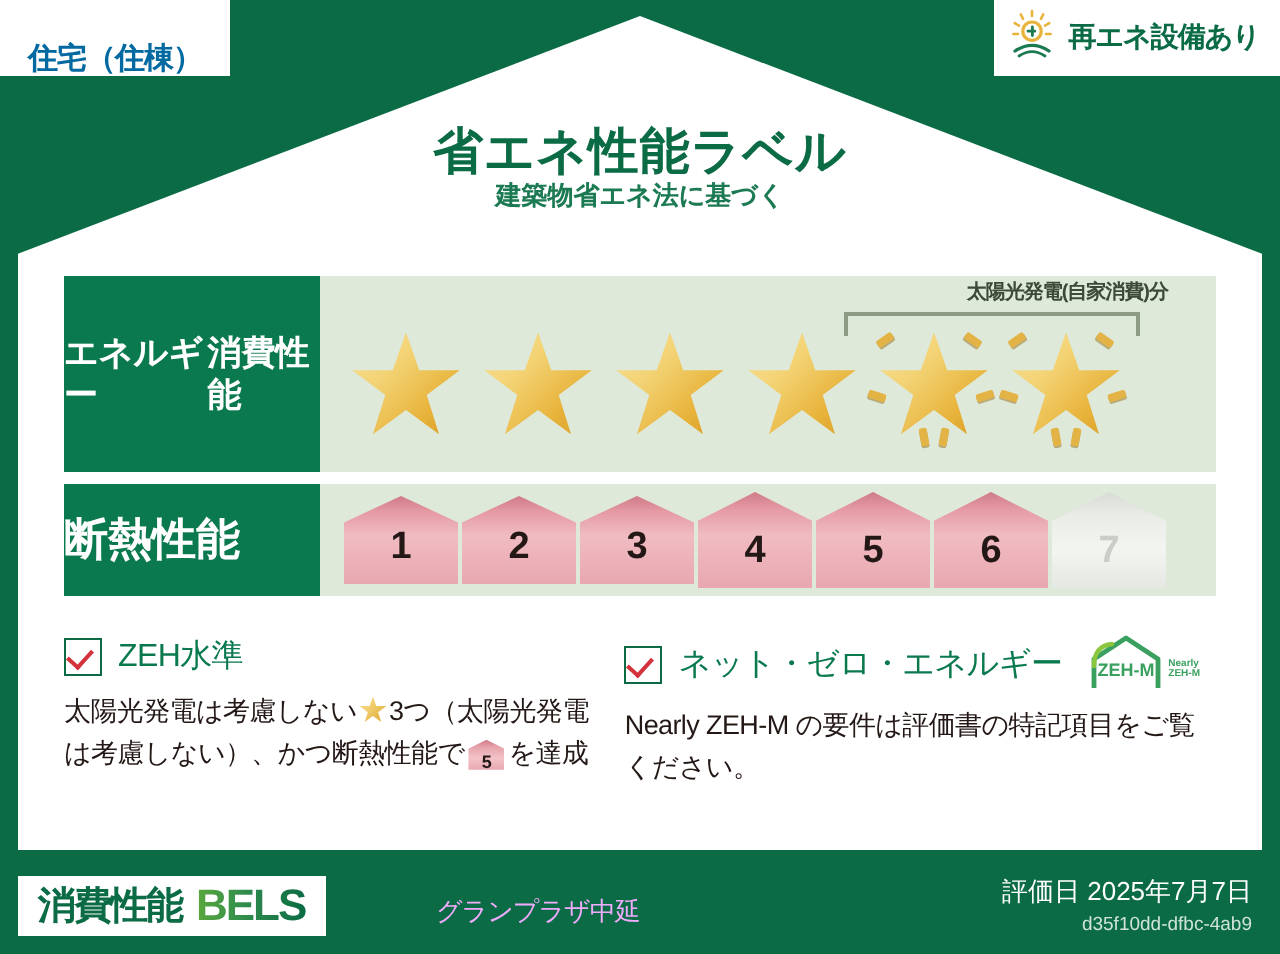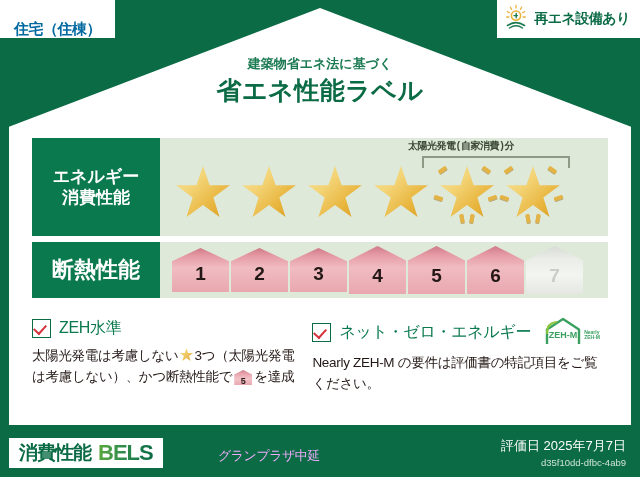--- a/index.html
+++ b/index.html
@@ -73,21 +73,21 @@
     position:absolute;
     display:flex;align-items:stretch;
     z-index:12;
   }
   #row-energy{left:32px;right:32px;top:138px;height:98px;}
   #row-insulation{left:32px;right:32px;top:242px;height:56px;}
 
   .row-label{
     background:#0a7a4e;
     color:#ffffff;
-    display:flex;flex-direction:column;align-items:center;justify-content:center;
+    display:flex;flex-direction:row;align-items:center;
     font-weight:bold;
     flex:0 0 128px;
     line-height:1.25;
     letter-spacing:0px;
   }
   #row-energy .row-label{font-size:17px;}
   #row-insulation .row-label{font-size:22px;}
 
   .row-value{
     flex:1 1 auto;
@@ -122,25 +122,24 @@
     position:absolute;
     left:262px;top:18px;width:148px;height:12px;
     border:2px solid #8c9a86;
     border-bottom:none;
     box-sizing:border-box;
     z-index:13;
   }
   #solar-note{
     position:absolute;
     left:248px;top:1px;width:176px;
-    text-align:left;
+    text-align:right;
     font-size:10px;font-weight:bold;color:#3b4a36;
     letter-spacing:-0.5px;white-space:nowrap;
     z-index:14;
-    font-family:Liberation Mono, monospace;
   }
 
   
   #houses-wrap{
     display:flex;align-items:center;gap:2px;
     padding-left:12px;
   }
   .house-cell{
     position:relative;width:57px;height:44px;
     display:flex;align-items:flex-end;justify-content:center;
@@ -264,22 +263,22 @@
         <circle cx="13" cy="11.6" r="4.6" fill="none" stroke="#e8b43c" stroke-width="1.6"></circle>
         <path d="M11 11.6 h3.4 M13.2 9.4 v4.4" stroke="#1b7a52" stroke-width="1.4" stroke-linecap="round"></path>
         <path d="M4.5 21.5 Q13 15.8 21.5 21.5" fill="none" stroke="#1b7a52" stroke-width="1.6" stroke-linecap="round"></path>
         <path d="M6.5 24 Q13 19.6 19.5 24" fill="none" stroke="#1b7a52" stroke-width="1.4" stroke-linecap="round"></path>
       </svg>
     </span>
     <span class="chip-text">再エネ設備あり</span>
   </div>
 
   <div id="title-block">
+    <div id="main-title">省エネ性能ラベル</div>
     <div id="subtitle">建築物省エネ法に基づく</div>
-    <div id="main-title">省エネ性能ラベル</div>
   </div>
 
   <div class="rating-row" id="row-energy">
     <div class="row-label">
       <span>エネルギー</span>
       <span>消費性能</span>
     </div>
     <div class="row-value">
       <div id="solar-note">太陽光発電(自家消費)分</div>
       <div id="solar-bracket"></div>

